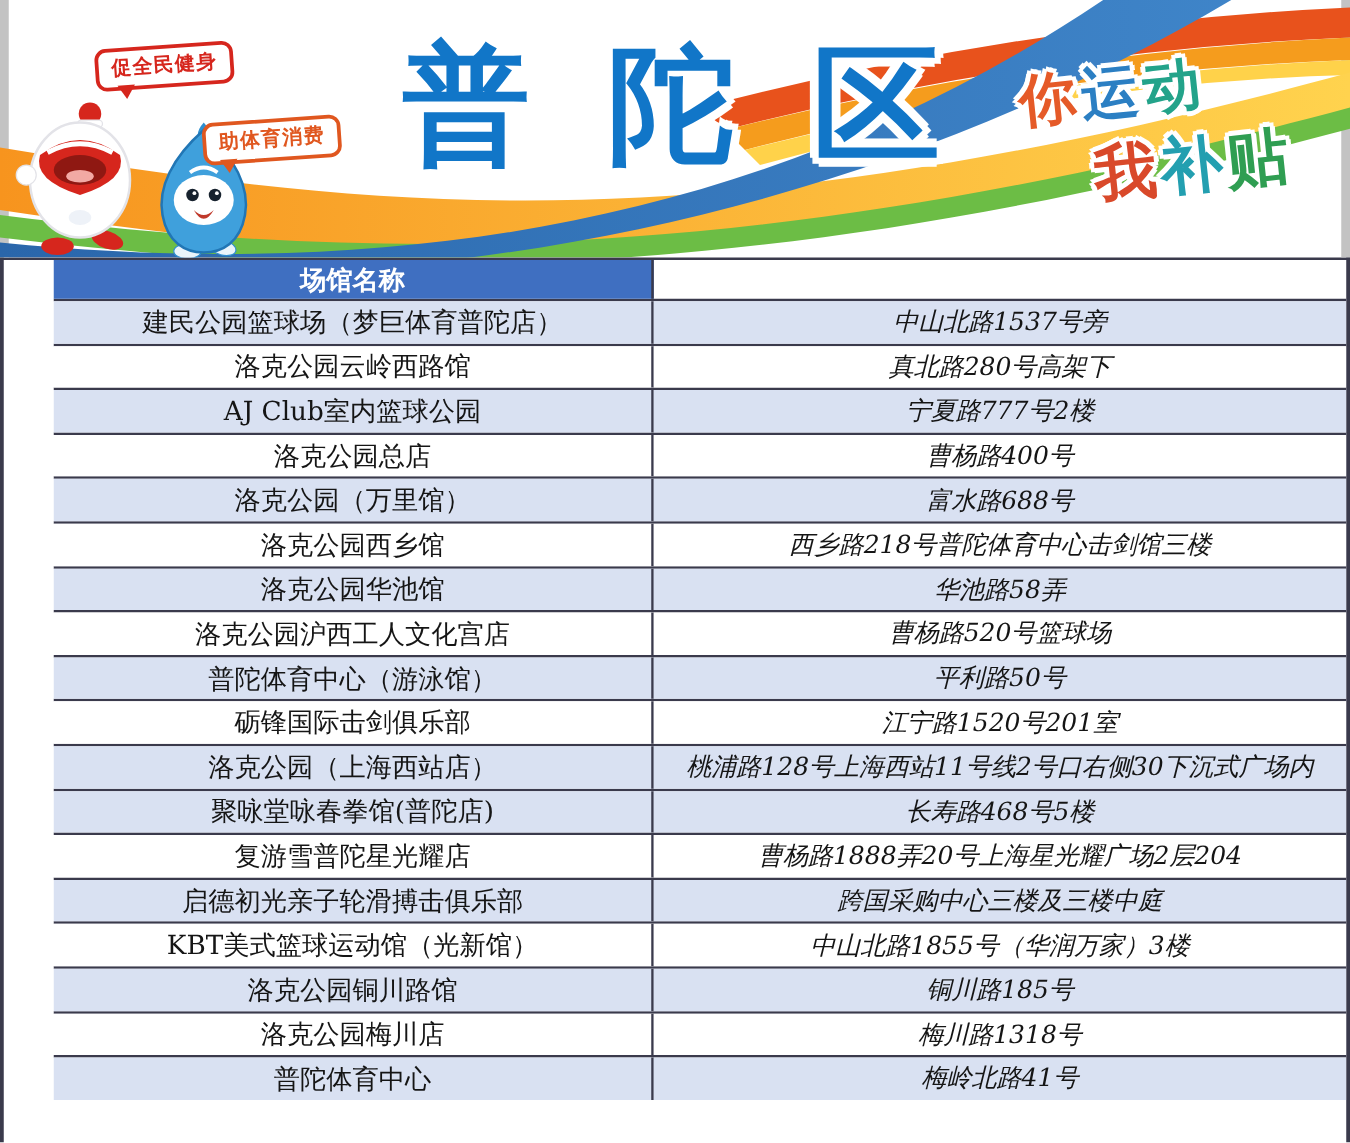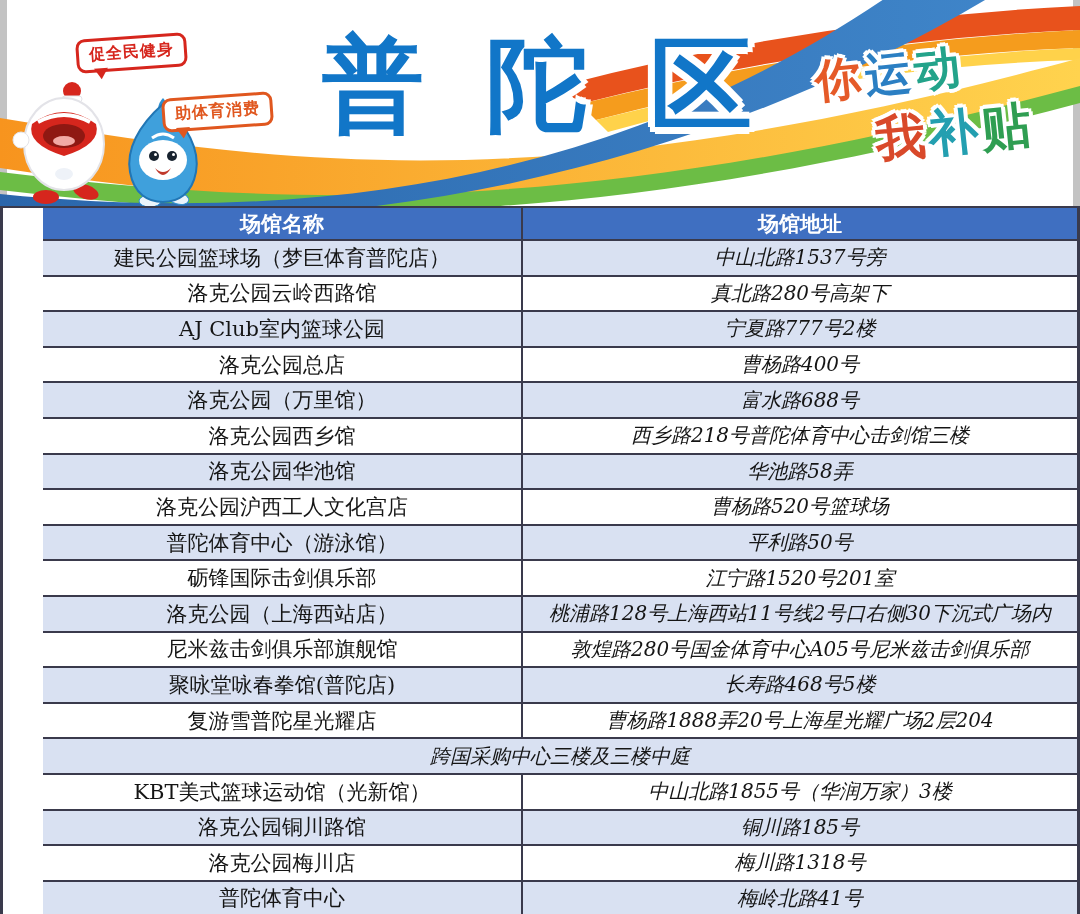--- a/index.html
+++ b/index.html
@@ -149,21 +149,20 @@
 
     <div class="slogan">
       <div class="line line1" id="slogan-line1"><span style="color: rgb(229, 90, 40);">你</span><span style="color: rgb(43, 127, 195);">运</span><span style="color: rgb(35, 163, 138);">动</span></div>
       <div class="line line2" id="slogan-line2"><span style="color: rgb(217, 73, 42);">我</span><span style="color: rgb(35, 159, 176);">补</span><span style="color: rgb(47, 158, 82);">贴</span></div>
     </div>
   </div>
 
   <div class="venues">
     <div class="thead">
       <div class="th name">场馆名称</div>
-      <div class="th addr">场馆地址</div>
     </div>
     <div id="rows">
   <div class="tr band">
     <div class="td name">建民公园篮球场（梦巨体育普陀店）</div>
     <div class="td addr">中山北路1537号旁</div>
   </div>
 
   <div class="tr">
     <div class="td name">洛克公园云岭西路馆</div>
     <div class="td addr">真北路280号高架下</div>
@@ -207,36 +206,33 @@
   <div class="tr">
     <div class="td name">砺锋国际击剑俱乐部</div>
     <div class="td addr">江宁路1520号201室</div>
   </div>
 
   <div class="tr band">
     <div class="td name">洛克公园（上海西站店）</div>
     <div class="td addr">桃浦路128号上海西站11号线2号口右侧30下沉式广场内</div>
   </div>
 
-  <div class="tr">
-    <div class="td name">尼米兹击剑俱乐部旗舰馆</div>
-    <div class="td addr">敦煌路280号国金体育中心A05号尼米兹击剑俱乐部</div>
-  </div>
 
   <div class="tr band">
     <div class="td name">聚咏堂咏春拳馆(普陀店)</div>
     <div class="td addr">长寿路468号5楼</div>
   </div>
 
   <div class="tr">
     <div class="td name">复游雪普陀星光耀店</div>
     <div class="td addr">曹杨路1888弄20号上海星光耀广场2层204</div>
   </div>
 
   <div class="tr band">
+    <div class="td name">启德初光亲子轮滑搏击俱乐部</div>
     <div class="td addr">跨国采购中心三楼及三楼中庭</div>
   </div>
 
   <div class="tr">
     <div class="td name">KBT美式篮球运动馆（光新馆）</div>
     <div class="td addr">中山北路1855号（华润万家）3楼</div>
   </div>
 
   <div class="tr band">
     <div class="td name">洛克公园铜川路馆</div>

